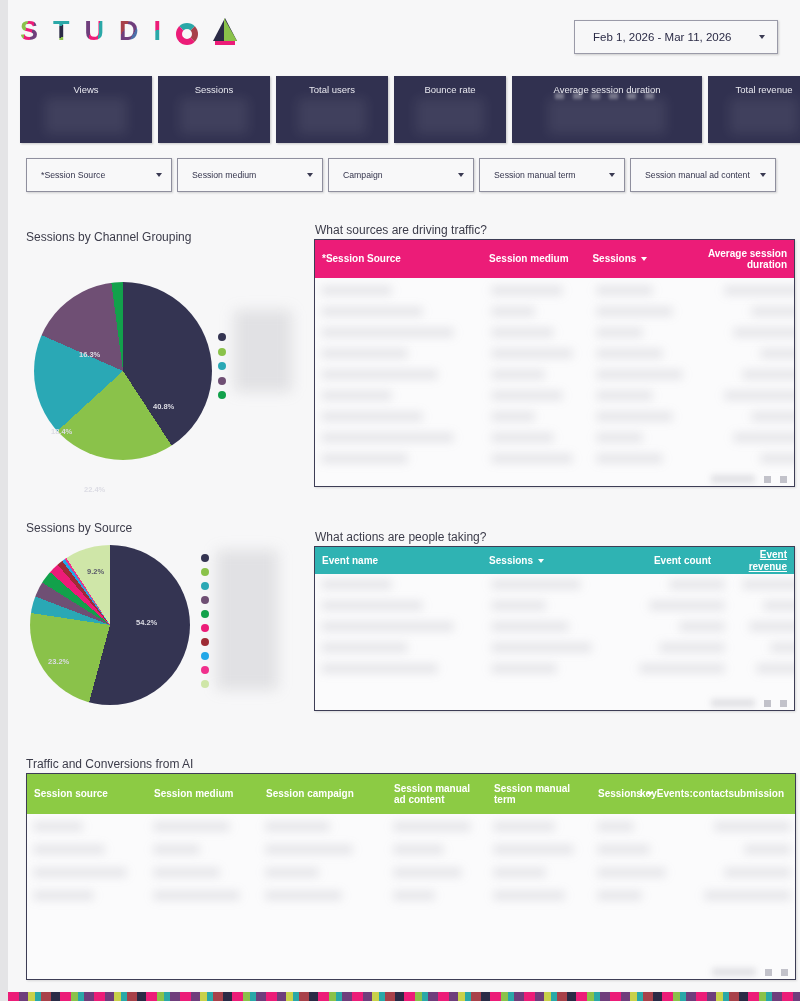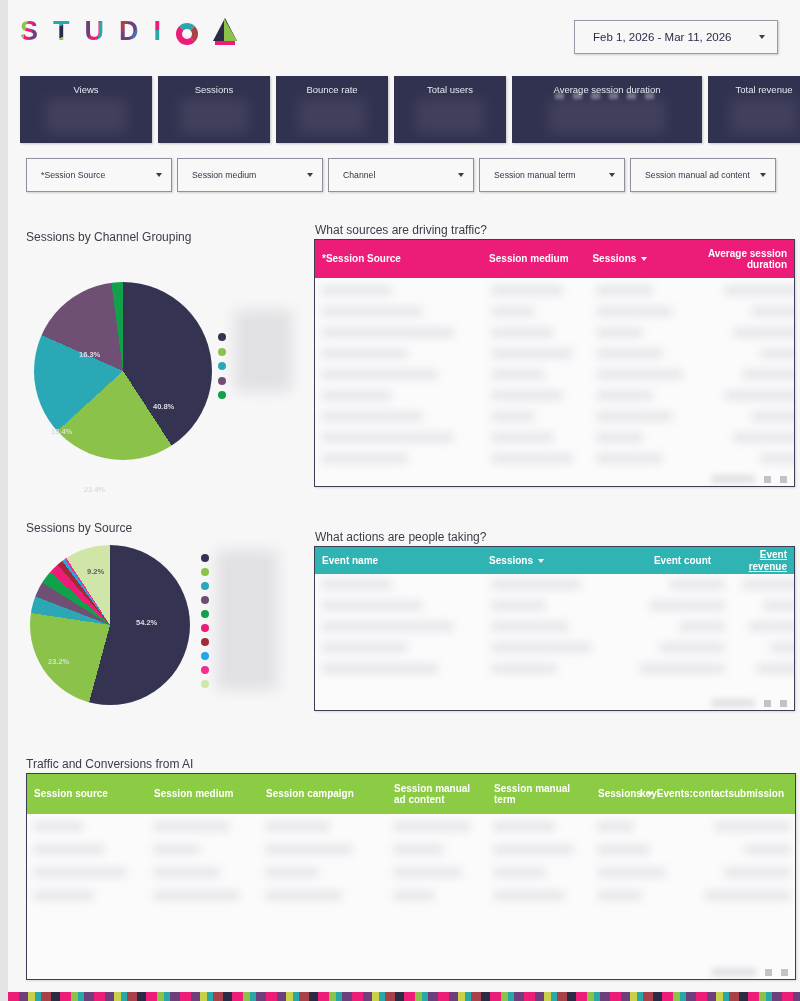--- a/index.html
+++ b/index.html
@@ -225,25 +225,25 @@
   <div class="kpi-row" id="kpi-row">
       <div class="kpi" style="width: 132px;">
         <div class="label">Views</div>
         <div class="blurval" style="width: 82px;"></div>
       </div>
       <div class="kpi" style="width: 112px;">
         <div class="label">Sessions</div>
         <div class="blurval" style="width: 69px;"></div>
       </div>
       <div class="kpi" style="width: 112px;">
+        <div class="label">Total users</div>
+        <div class="blurval" style="width: 69px;"></div>
+      </div>
+      <div class="kpi" style="width: 112px;">
         <div class="label">Bounce rate</div>
-        <div class="blurval" style="width: 69px;"></div>
-      </div>
-      <div class="kpi" style="width: 112px;">
-        <div class="label">Total users</div>
         <div class="blurval" style="width: 69px;"></div>
       </div>
       <div class="kpi" style="width: 190px;">
         <div class="label">Average session duration</div>
         <div class="spark"></div>
         <div class="blurval" style="width: 118px;"></div>
       </div>
       <div class="kpi" style="width: 112px;">
         <div class="label">Total revenue</div>
         <div class="blurval" style="width: 69px;"></div>
@@ -253,21 +253,21 @@
   <div class="filter-row" id="filter-row">
       <div class="filter" style="width: 146px;">
         <span class="txt">*Session Source</span>
         <span class="caret"></span>
       </div>
       <div class="filter" style="width: 146px;">
         <span class="txt">Session medium</span>
         <span class="caret"></span>
       </div>
       <div class="filter" style="width: 146px;">
-        <span class="txt">Channel</span>
+        <span class="txt">Campaign</span>
         <span class="caret"></span>
       </div>
       <div class="filter" style="width: 146px;">
         <span class="txt">Session manual term</span>
         <span class="caret"></span>
       </div>
       <div class="filter" style="width: 146px;">
         <span class="txt">Session manual ad content</span>
         <span class="caret"></span>
       </div>

